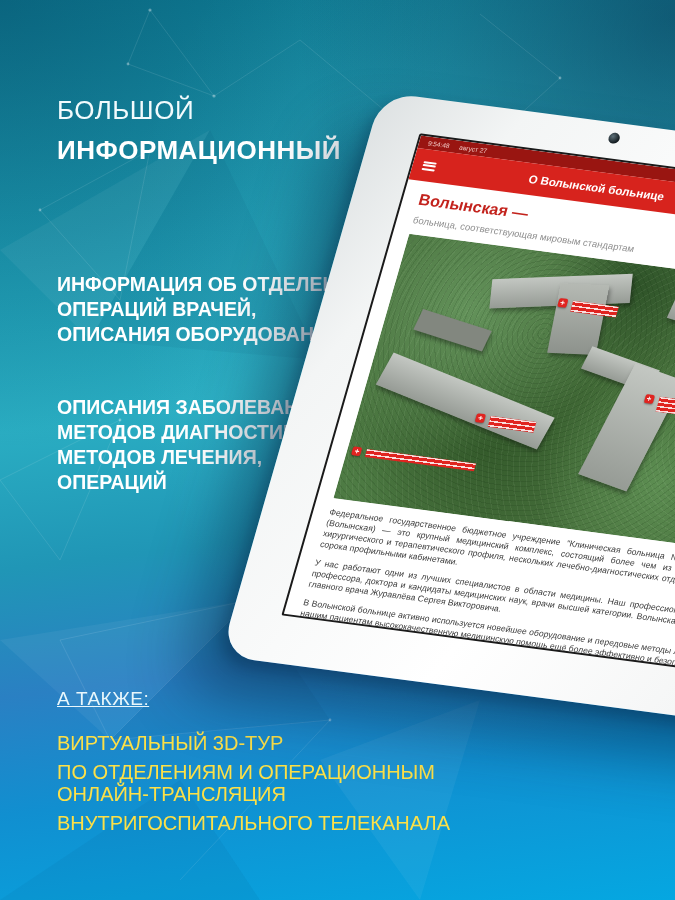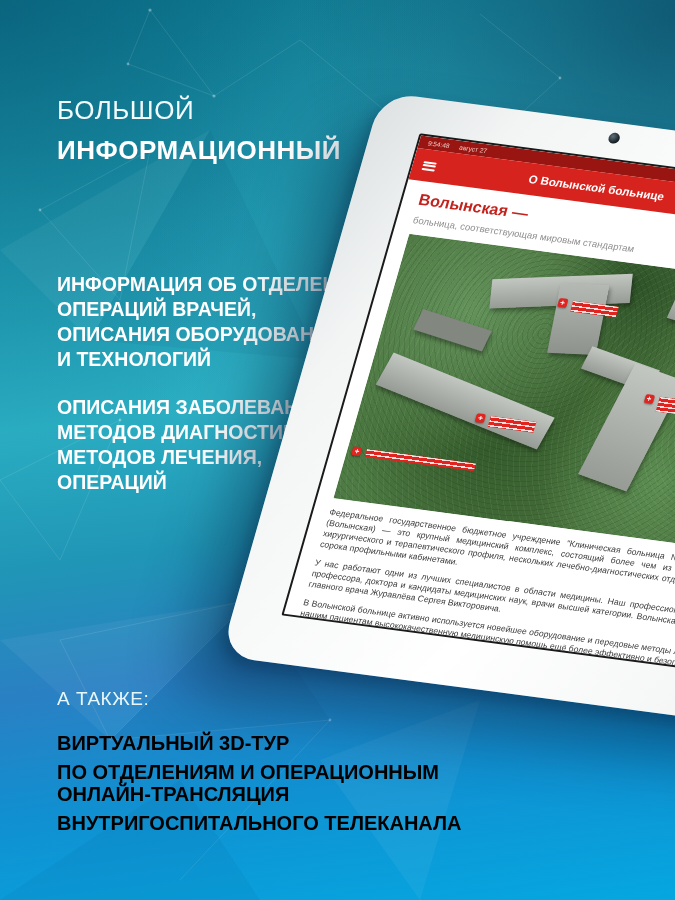--- a/index.html
+++ b/index.html
@@ -17,22 +17,22 @@
   .mesh{position:absolute;inset:0;}
 
   
   .promo{color:#fff;}
   .headline{position:absolute;left:57px;top:94px;line-height:32px;letter-spacing:0.5px;}
   .headline .l-light{font-size:26px;font-weight:400;color:#f2fbfd;}
   .headline .l-bold{font-size:26px;font-weight:700;margin-top:8px;}
   .feat{position:absolute;left:57px;font-size:19.5px;font-weight:700;line-height:25px;color:#fff;}
   .feat-1{top:272px;}
   .feat-2{top:395px;}
-  .also{position:absolute;left:57px;top:688px;font-size:19px;font-weight:400;color:#e8f7fc;letter-spacing:0.5px;}
-  .extra{position:absolute;left:57px;font-size:20px;font-weight:700;line-height:29px;color:#000000;}
+  .also{position:absolute;left:57px;top:688px;font-size:19px;font-weight:400;color:#e8f7fc;letter-spacing:0.5px;text-decoration:underline;}
+  .extra{position:absolute;left:57px;font-size:20px;font-weight:400;line-height:29px;color:#fde047;}
   .extra-1{top:729px;}
   .extra-2{top:764px;margin-top:16px;}
 
   
   .tablet{position:absolute;left:382px;top:92px;width:650px;height:580px;
     transform:rotate(7.5deg) skewX(-8.5deg);transform-origin:0 0;
     background:linear-gradient(115deg,#dde1e2 0%,#f3f5f5 16%,#ffffff 52%,#edefef 100%);
     border-radius:34px;
     box-shadow:-30px 40px 60px rgba(3,30,60,0.45),-5px 8px 14px rgba(3,30,60,0.28);}
   .camera{position:absolute;left:233px;top:10px;width:11px;height:11px;border-radius:50%;
@@ -138,21 +138,20 @@
 
   <div class="promo headline">
     <div class="l-light">БОЛЬШОЙ</div>
     <div class="l-bold">ИНФОРМАЦИОННЫЙ</div>
   </div>
 
   <div class="feat feat-1">
     <div>ИНФОРМАЦИЯ ОБ ОТДЕЛЕНИЯХ,</div>
     <div>ОПЕРАЦИЙ ВРАЧЕЙ,</div>
     <div>ОПИСАНИЯ ОБОРУДОВАНИЯ</div>
-    <div>И ТЕХНОЛОГИЙ</div>
   </div>
 
   <div class="feat feat-2">
     <div>ОПИСАНИЯ ЗАБОЛЕВАНИЙ,</div>
     <div>МЕТОДОВ ДИАГНОСТИКИ,</div>
     <div>МЕТОДОВ ЛЕЧЕНИЯ,</div>
     <div>ОПЕРАЦИЙ</div>
   </div>
 
   <div class="also">А ТАКЖЕ:</div>

